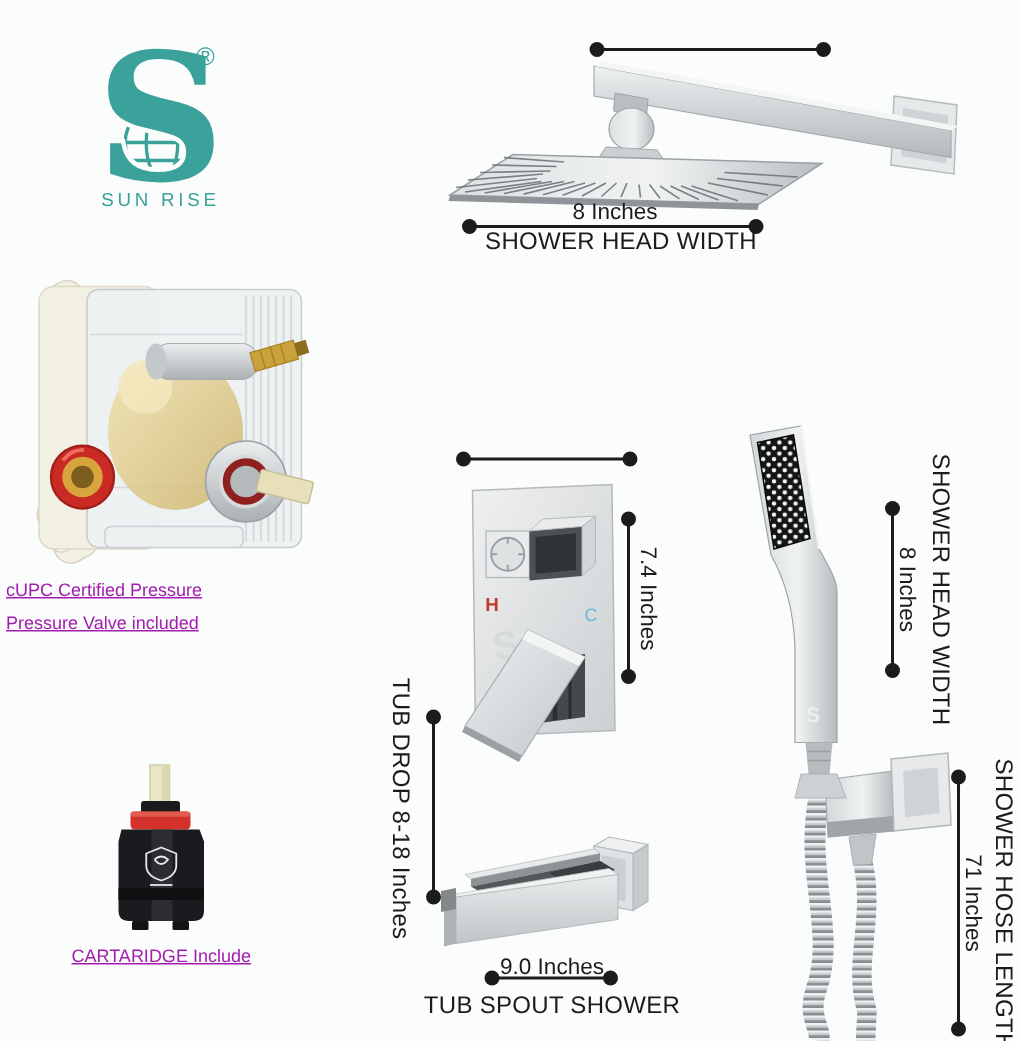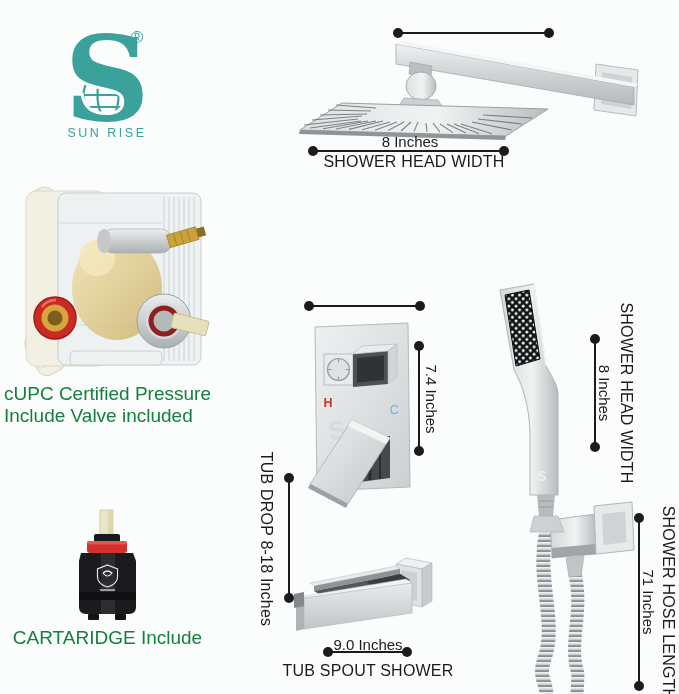--- a/index.html
+++ b/index.html
@@ -10,21 +10,21 @@
   .val{font-size:15px;}
   .vert{transform:rotate(90deg);}
   .dimh{position:absolute;height:2px;background:#1b1b1b;}
   .dimh::before,.dimh::after{content:"";position:absolute;width:10px;height:10px;border-radius:50%;background:#1b1b1b;top:-4px;}
   .dimh::before{left:-4px;}
   .dimh::after{right:-4px;}
   .dimv{position:absolute;width:2px;background:#1b1b1b;}
   .dimv::before,.dimv::after{content:"";position:absolute;width:10px;height:10px;border-radius:50%;background:#1b1b1b;left:-4px;}
   .dimv::before{top:-4px;}
   .dimv::after{bottom:-4px;}
-  .caption{position:absolute;font-size:19px;line-height:21.5px;color:#15803d;}
+  .caption{position:absolute;font-size:12px;line-height:21.5px;color:#a21caf;text-decoration:underline;}
   svg{position:absolute;overflow:visible;}
 </style>
 </head>
 <body>
 
 <div id="stage">
 
   <svg style="left:55px;top:15px" width="110" height="130" viewBox="0 0 110 130">
     <g stroke="#3aa29a" fill="none" stroke-width="2.2">
       <circle cx="53" cy="80" r="24.5"></circle>
@@ -134,21 +134,21 @@
       <circle cx="152" cy="138" r="13" fill="#b4b9bb" stroke="#8e2020" stroke-width="5"></circle>
       <g transform="rotate(14 170 140)">
           <rect x="160" y="132" width="36" height="15" rx="2" fill="#e7e0ba" stroke="#c9c09a"></rect>
         </g>
     </g>
     <rect x="58" y="168" width="92" height="14" rx="4" fill="#eef1f2" stroke="#ccd0d2"></rect>
   </svg>
 
   <div class="caption" style="left:4px;top:383px;width:232px;">
     <div>cUPC Certified Pressure</div>
-    <div>Include Valve included</div>
+    <div>Pressure Valve included</div>
   </div>
 
   <div class="dimh" style="left:308px;top:305px;width:113px;"></div>
   <div class="dimv" style="left:418px;top:345px;height:107px;"></div>
   <div class="lbl val vert" style="left:371px;top:390px;width:120px;">7.4 Inches</div>
 
   <svg style="left:300px;top:320px" width="140" height="190" viewBox="0 0 140 190">
     <defs>
       <linearGradient id="plate" x1="0" y1="0" x2="1" y2="1">
         <stop offset="0" stop-color="#eff0f1"></stop>

